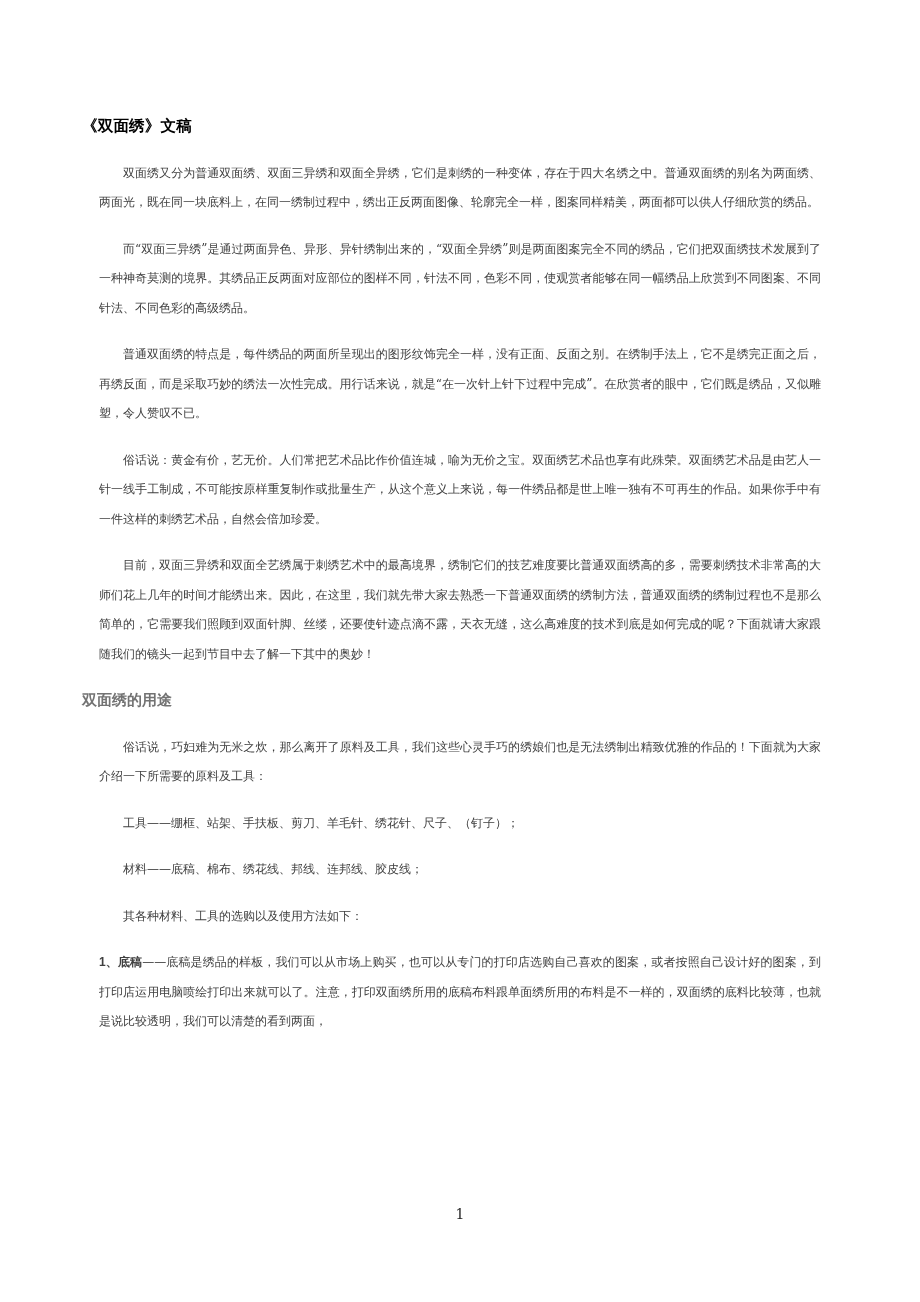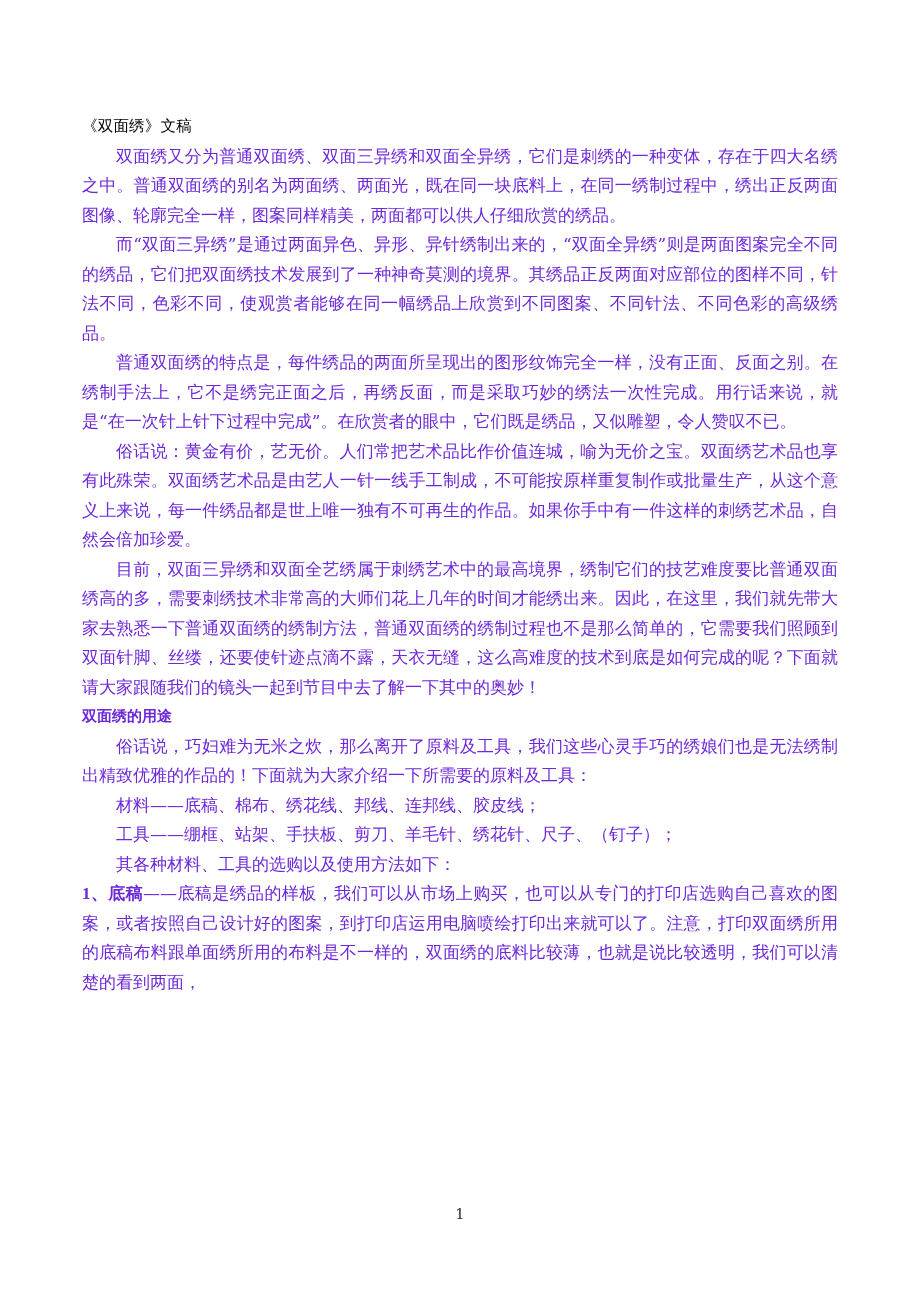--- a/index.html
+++ b/index.html
@@ -19,57 +19,57 @@
     overflow: hidden;
   }
   .content {
     position: absolute;
     left: 82px;
     top: 112px;
     width: 756px;
   }
   .doc-title {
     font-family: "DejaVu Sans", "Liberation Sans", sans-serif;
-    font-weight: normal;
+    font-weight: bold;
     font-size: 15.5px;
     line-height: 29.5px;
     color: #000000;
     letter-spacing: 0.2px;
     margin: 0 0 0 0;
     text-align: left;
     white-space: nowrap;
   }
   .section-heading {
     font-family: "DejaVu Sans", "Liberation Sans", sans-serif;
     font-weight: bold;
     font-size: 15px;
     line-height: 29.5px;
-    color: #6d28d9;
+    color: #737373;
     margin: 0;
     text-align: left;
     white-space: nowrap;
   }
   p.para {
-    margin: 0;
-    font-size: 17px;
+    margin: 17px;
+    font-size: 12px;
     line-height: 29.5px;
-    color: #6d28d9;
+    color: #404040;
     text-align: justify;
     text-justify: inter-character;
     text-indent: 2em;
     font-family: "DejaVu Serif", "Liberation Serif", serif;
   }
   p.para.last-line-left {
     text-align-last: left;
   }
   p.para.noindent {
     text-indent: 0;
   }
   .b {
-    font-family: Liberation Serif, serif;
+    font-family: Liberation Sans, sans-serif;
     font-weight: bold;
   }
   .page-number {
     position: absolute;
     left: 0;
     top: 1206px;
     width: 920px;
     text-align: center;
     font-family: "DejaVu Serif", "Liberation Serif", serif;
     font-size: 14px;
@@ -94,23 +94,23 @@
 
 
     <p class="para last-line-left">目前，双面三异绣和双面全艺绣属于刺绣艺术中的最高境界，绣制它们的技艺难度要比普通双面绣高的多，需要刺绣技术非常高的大师们花上几年的时间才能绣出来。因此，在这里，我们就先带大家去熟悉一下普通双面绣的绣制方法，普通双面绣的绣制过程也不是那么简单的，它需要我们照顾到双面针脚、丝缕，还要使针迹点滴不露，天衣无缝，这么高难度的技术到底是如何完成的呢？下面就请大家跟随我们的镜头一起到节目中去了解一下其中的奥妙！</p>
 
     <div class="section-heading">双面绣的用途</div>
 
 
 
     <p class="para last-line-left">俗话说，巧妇难为无米之炊，那么离开了原料及工具，我们这些心灵手巧的绣娘们也是无法绣制出精致优雅的作品的！下面就为大家介绍一下所需要的原料及工具：</p>
 
+    <p class="para last-line-left">工具——绷框、站架、手扶板、剪刀、羊毛针、绣花针、尺子、（钉子）；</p>
+
     <p class="para last-line-left">材料——底稿、棉布、绣花线、邦线、连邦线、胶皮线；</p>
-
-    <p class="para last-line-left">工具——绷框、站架、手扶板、剪刀、羊毛针、绣花针、尺子、（钉子）；</p>
 
     <p class="para last-line-left">其各种材料、工具的选购以及使用方法如下：</p>
 
     <p class="para noindent last-line-left"><span class="b">1、底稿</span><span>——底稿是绣品的样板，我们可以从市场上购买，也可以从专门的打印店选购自己喜欢的图案，或者按照自己设计好的图案，到打印店运用电脑喷绘打印出来就可以了。注意，打印双面绣所用的底稿布料跟单面绣所用的布料是不一样的，双面绣的底料比较薄，也就是说比较透明，我们可以清楚的看到两面，</span></p>
 
   </div>
 
   <div class="page-number">1</div>
 </div>
 

